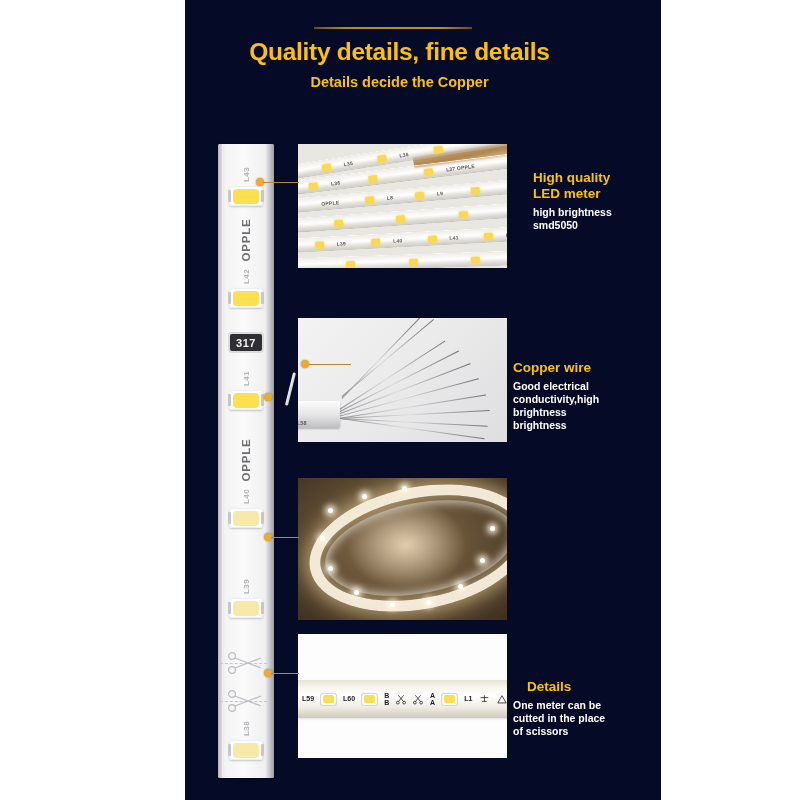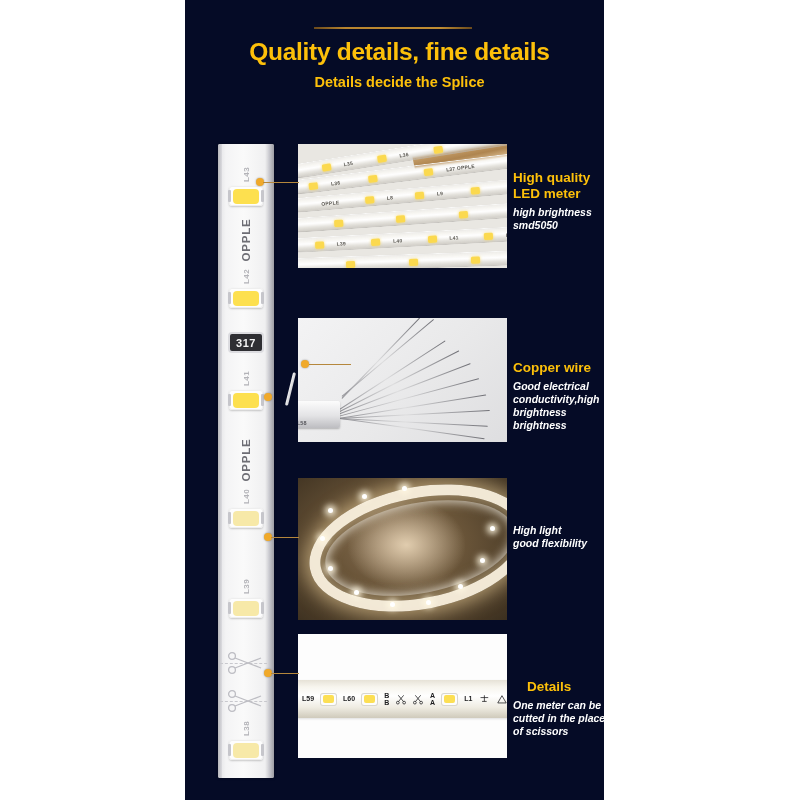--- a/index.html
+++ b/index.html
@@ -9,21 +9,21 @@
     background: #ffffff;
     font-family: "Liberation Sans", sans-serif;
     overflow: hidden;
   }
 
   
   #page { position: relative; width: 800px; height: 800px; background: #ffffff; }
 
   #panel {
     position: absolute;
-    left: 185px; top: 0; width: 419px; height: 800px;
+    left: 185px; top: 0; width: 476px; height: 800px;
     background: #050b26;
     overflow: hidden;
   }
 
   
   #top-rule {
     position: absolute; left: 129px; top: 27px; width: 158px; height: 2px;
     background: linear-gradient(to right, #6b4a1c, #b9852f 20%, #c08d33 80%, #6b4a1c);
   }
   #title {
@@ -221,21 +221,20 @@
   #photo-splice .stack { line-height: 7.5px; font-size: 7px; flex: 0 0 auto; }
 
   
   .cap { position: absolute; left: 328px; width: 100px; }
   .cap .h {
     color: #fdc00a; font-size: 13.5px; font-weight: bold; line-height: 16px;
   }
   .cap .b {
     color: #ffffff; font-size: 10.5px; font-weight: bold; line-height: 13px;
     margin-top: 4px;
-    font-style: italic;
   }
 
   
   .leader {
     position: absolute; height: 1px;
     background: #b5873c;
   }
   .dot {
     position: absolute; width: 8px; height: 8px; border-radius: 50%;
     background: #f0a92a; box-shadow: 0 0 2px rgba(0,0,0,.4);
@@ -247,21 +246,21 @@
   }
 </style>
 </head>
 <body>
 
 <div id="page">
   <div id="panel">
 
     <div id="top-rule"></div>
     <div id="title">Quality details, fine details</div>
-    <div id="subtitle">Details decide the Splice</div>
+    <div id="subtitle">Details decide the Copper</div>
 
     <div id="strip">
 
       <div class="seg-label" style="top:26px;">L43</div>
       <div class="led bright" style="top:42px;">
           <span class="chip"></span>
         </div>
 
       <div class="brand" style="top:90px;">OPPLE</div>
 
@@ -454,21 +453,21 @@
     <div class="leader" style="left:124px; top:364px;  width:42px;"></div>
 
     <div class="dot" style="left:79px;  top:393px;"></div>
 
     <div class="dot" style="left:79px;  top:533px;"></div>
     <div class="leader" style="left:86px;  top:537px;  width:28px;"></div>
 
     <div class="dot" style="left:79px;  top:669px;"></div>
     <div class="leader" style="left:86px;  top:673px;  width:28px;"></div>
 
-    <div class="cap" style="top:170px;">
+    <div class="cap" style="top:170px;margin-left:20px;">
       <div class="h">
         <div>High quality</div>
         <div>LED meter</div>
       </div>
       <div class="b">
         <div>high brightness</div>
         <div> smd5050</div>
       </div>
     </div>
 
@@ -478,24 +477,20 @@
       </div>
       <div class="b">
         <div>Good electrical</div>
         <div>conductivity,high</div>
         <div>brightness</div>
         <div> brightness</div>
       </div>
     </div>
 
     <div class="cap" style="top:520px;">
-      <div class="b">
-        <div>High light</div>
-        <div>good flexibility</div>
-      </div>
     </div>
 
     <div class="cap" style="top:679px;">
       <div class="h" style="padding-left:14px;">
         <div>Details</div>
       </div>
       <div class="b">
         <div>One meter can be</div>
         <div>cutted in the place</div>
         <div>of scissors</div>

